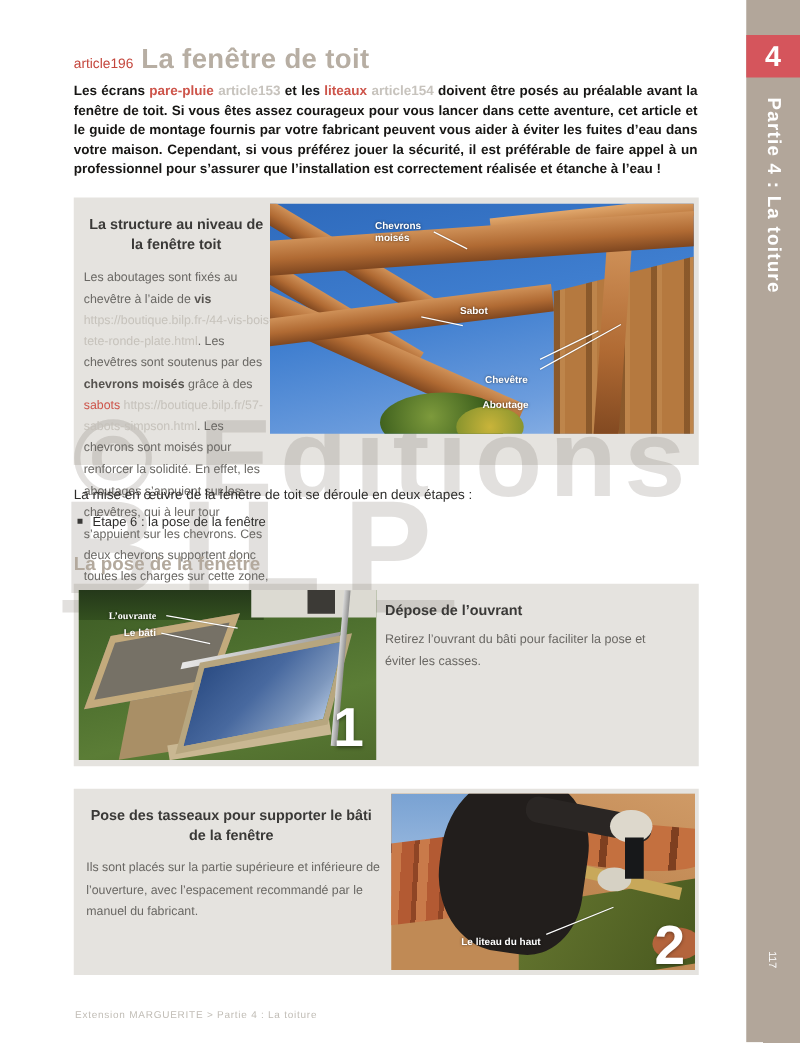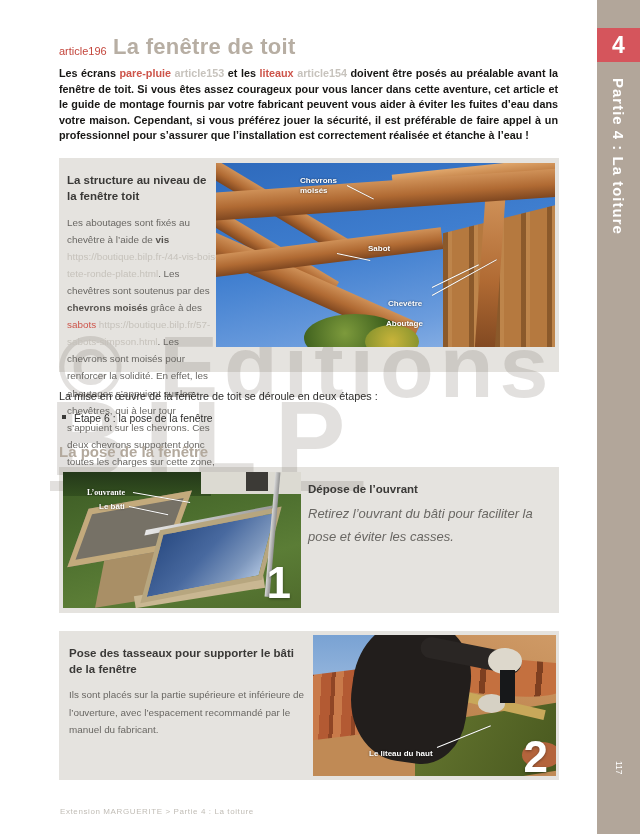--- a/index.html
+++ b/index.html
@@ -29,21 +29,21 @@
   
   .wm{position:absolute;z-index:1;font-weight:bold;color:rgba(122,115,106,0.22);pointer-events:none;white-space:nowrap;}
   .wm1{left:58px;top:316px;font-size:88px;letter-spacing:6px;}
   .wm2{left:50px;top:378px;font-size:106px;letter-spacing:18px;text-decoration:underline;}
 
   
   .graybox{position:absolute;background:#e5e3df;}
   .box1{left:59px;top:158px;width:500px;height:214px;}
   .box2{left:59px;top:467px;width:500px;height:146px;}
   .box3{left:59px;top:631px;width:500px;height:149px;}
-  .boxtitle{position:relative;z-index:2;font-weight:bold;color:#3a3937;font-size:11.5px;line-height:1.4;text-align:left;}
+  .boxtitle{position:relative;z-index:2;font-weight:bold;color:#3a3937;font-size:11.5px;line-height:1.4;text-align:center;}
   .b1title{margin:14px 0 0 8px;width:148px;}
   .b1body{position:relative;z-index:2;margin:10px 0 0 8px;width:152px;font-size:9.9px;line-height:1.72;color:#696763;}
   .bbold{font-weight:bold;color:#56534f;text-align:right;}
   .burl{color:#c6c2bb;}
 
   
   .photo1{left:157px;top:5px;width:339px;height:184px;overflow:hidden;
           background:linear-gradient(168deg,#2e6abc 0%,#3f7ecf 45%,#6b9cdd 78%,#93b7e7 100%);}
   .wood{position:absolute;background:linear-gradient(180deg,#cf9158 0%,#b06a33 55%,#7f4720 100%);}
   .p1a{left:-6%;top:9%;width:118%;height:15%;transform:rotate(-4deg);}
@@ -101,21 +101,21 @@
   .p2plank{position:absolute;left:30%;top:84%;width:55%;height:9%;transform:rotate(-9deg);background:#c9b792;}
   .co-ouvrante{left:24px;top:16px;font-family:Liberation Serif, serif;}
   .ll-ouvrante{left:70px;top:20px;width:58px;transform:rotate(10deg);}
   .co-bati{left:36px;top:30px;}
   .ll-bati{left:66px;top:34px;width:40px;transform:rotate(12deg);}
   .stepnum{position:absolute;color:#fff;font-weight:bold;font-size:44px;z-index:2;
            text-shadow:0 1px 3px rgba(0,0,0,0.4);}
   .num1{right:10px;bottom:0px;}
   .steptitle{position:relative;z-index:2;font-weight:bold;color:#3a3937;font-size:11.5px;}
   .s1title{margin:16px 0 0 249px;width:230px;}
-  .s1body{position:relative;z-index:2;margin:8px 0 0 249px;width:228px;font-size:13px;line-height:1.75;color:#696763;font-style:italic;}
+  .s1body{position:relative;z-index:2;margin:8px 0 0 249px;width:228px;font-size:10px;line-height:1.75;color:#696763;}
   .b3title{margin:14px 0 0 10px;width:232px;}
   .b3body{position:relative;z-index:2;margin:9px 0 0 10px;width:240px;font-size:9.9px;line-height:1.75;color:#696763;}
 
   
   .photo3{left:254px;top:4px;width:243px;height:141px;overflow:hidden;background:#c08a55;}
   .p3sky{position:absolute;left:0;top:0;width:46%;height:58%;
          background:linear-gradient(180deg,#79a2d3,#a9c4e4);}
   .p3wallr{position:absolute;right:0;top:0;width:58%;height:70%;
            background:linear-gradient(200deg,#cf9a66,#b97f49);}
   .p3tilesL{position:absolute;left:-4%;top:24%;width:48%;height:46%;transform:rotate(-7deg);

